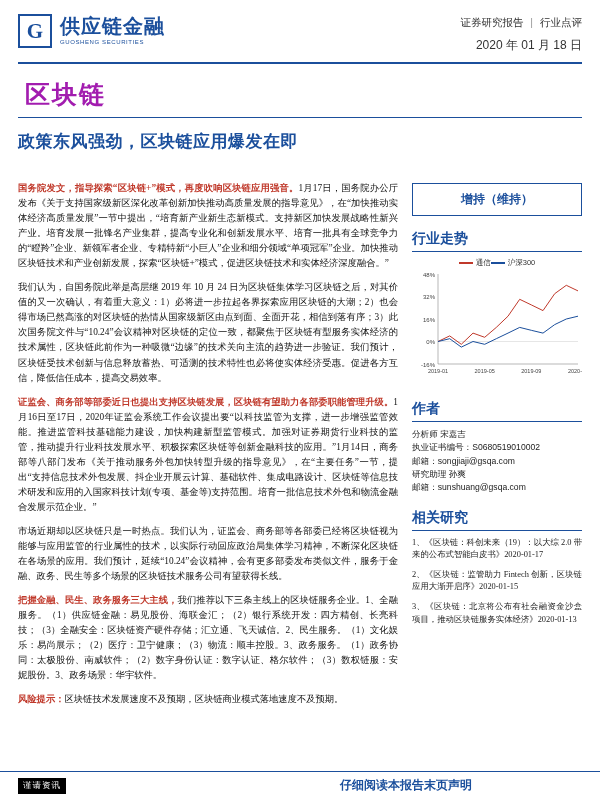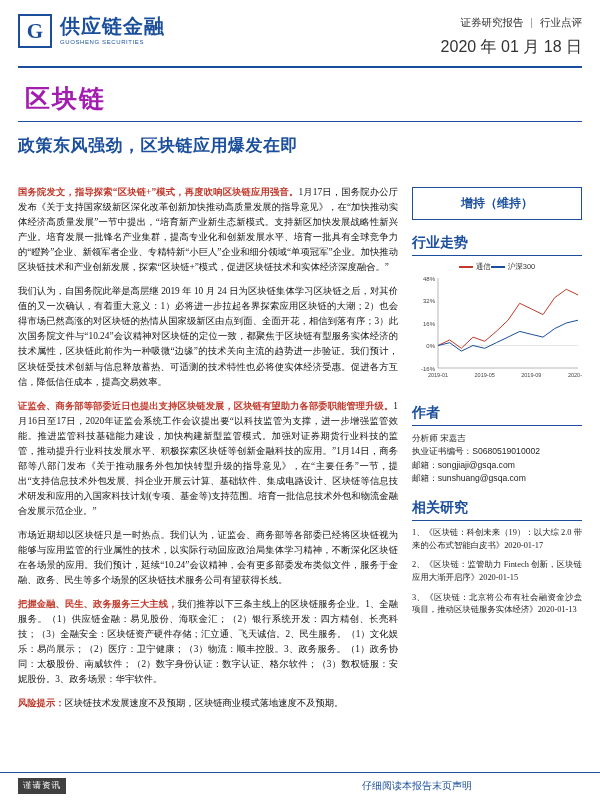--- a/index.html
+++ b/index.html
@@ -33,21 +33,21 @@
   }
   .logo-en {
     font-size: 6px; color: #1b4f9c; letter-spacing: 0.6px;
     font-family: "Liberation Sans", sans-serif; margin-top: 2px;
   }
   .header-right {
     margin-left: auto; text-align: right; padding-top: 2px;
   }
   .hr-line1 { font-size: 10.5px; color: #333; font-family: "Liberation Sans", sans-serif; }
   .hr-sep { color: #999; margin: 0 4px; }
-  .hr-line2 { font-size: 16px; color: #333; margin-top: 7px; font-family: "Liberation Sans", sans-serif; }
+  .hr-line2 { font-size: 12px; color: #333; margin-top: 7px; font-family: "Liberation Sans", sans-serif; }
 
   .rule-thick { height: 2px; background: #1b4f9c; margin: 2px 18px 0 18px; }
 
   
   .doc-title {
     font-size: 25px; font-weight: bold; color: #a21caf;
     letter-spacing: 2px; padding: 14px 18px 6px 25px;
     font-family: "Liberation Sans", sans-serif;
   }
   .rule-thin { height: 1px; background: #1b4f9c; margin: 0 18px; }
@@ -102,27 +102,27 @@
   }
 
   
   .footer {
     position: absolute; left: 0; bottom: 0; width: 600px;
     border-top: 1.5px solid #1b4f9c;
     padding: 5px 18px 6px 18px;
     display: flex; align-items: center;
   }
   .footer-badge {
-    background: #404040; color: #ffffff; font-size: 8.5px;
+    background: #000000; color: #ffffff; font-size: 8.5px;
     padding: 2px 5px; letter-spacing: 1px;
     font-family: "Liberation Sans", sans-serif;
   }
   .footer-note {
     margin-left: auto; margin-right: 110px;
-    font-size: 10px; font-weight: normal; color: #1b4f9c;
+    font-size: 12px; font-weight: bold; color: #1b4f9c;
     font-family: "Liberation Sans", sans-serif;
   }
 </style>
 </head>
 <body>
 
 <div class="page">
 
   <div class="header">
     <div class="logo-block">
@@ -198,20 +198,24 @@
           <span>分析师</span>
           <span class="author-name">宋嘉吉</span>
         </div>
         <div>
           <span>执业证书编号：</span><span>S0680519010002</span>
         </div>
         <div>
           <span>邮箱：</span><span>songjiaji@gsqa.com</span>
         </div>
         <div>
+          <span>研究助理</span>
+          <span class="author-name">孙爽</span>
+        </div>
+        <div>
           <span>邮箱：</span><span>sunshuang@gsqa.com</span>
         </div>
       </div>
 
       <div class="side-head">相关研究</div>
       <div>
         <div class="related-item">1、《区块链：科创未来（19）：以大综 2.0 带来的公布式智能白皮书》2020-01-17</div>
         <div class="related-item">2、《区块链：监管助力 Fintech 创新，区块链应用大渐开启序》2020-01-15</div>
         <div class="related-item">3、《区块链：北京将公布有社会融资金沙盒项目，推动区块链服务实体经济》2020-01-13</div>
       </div>

